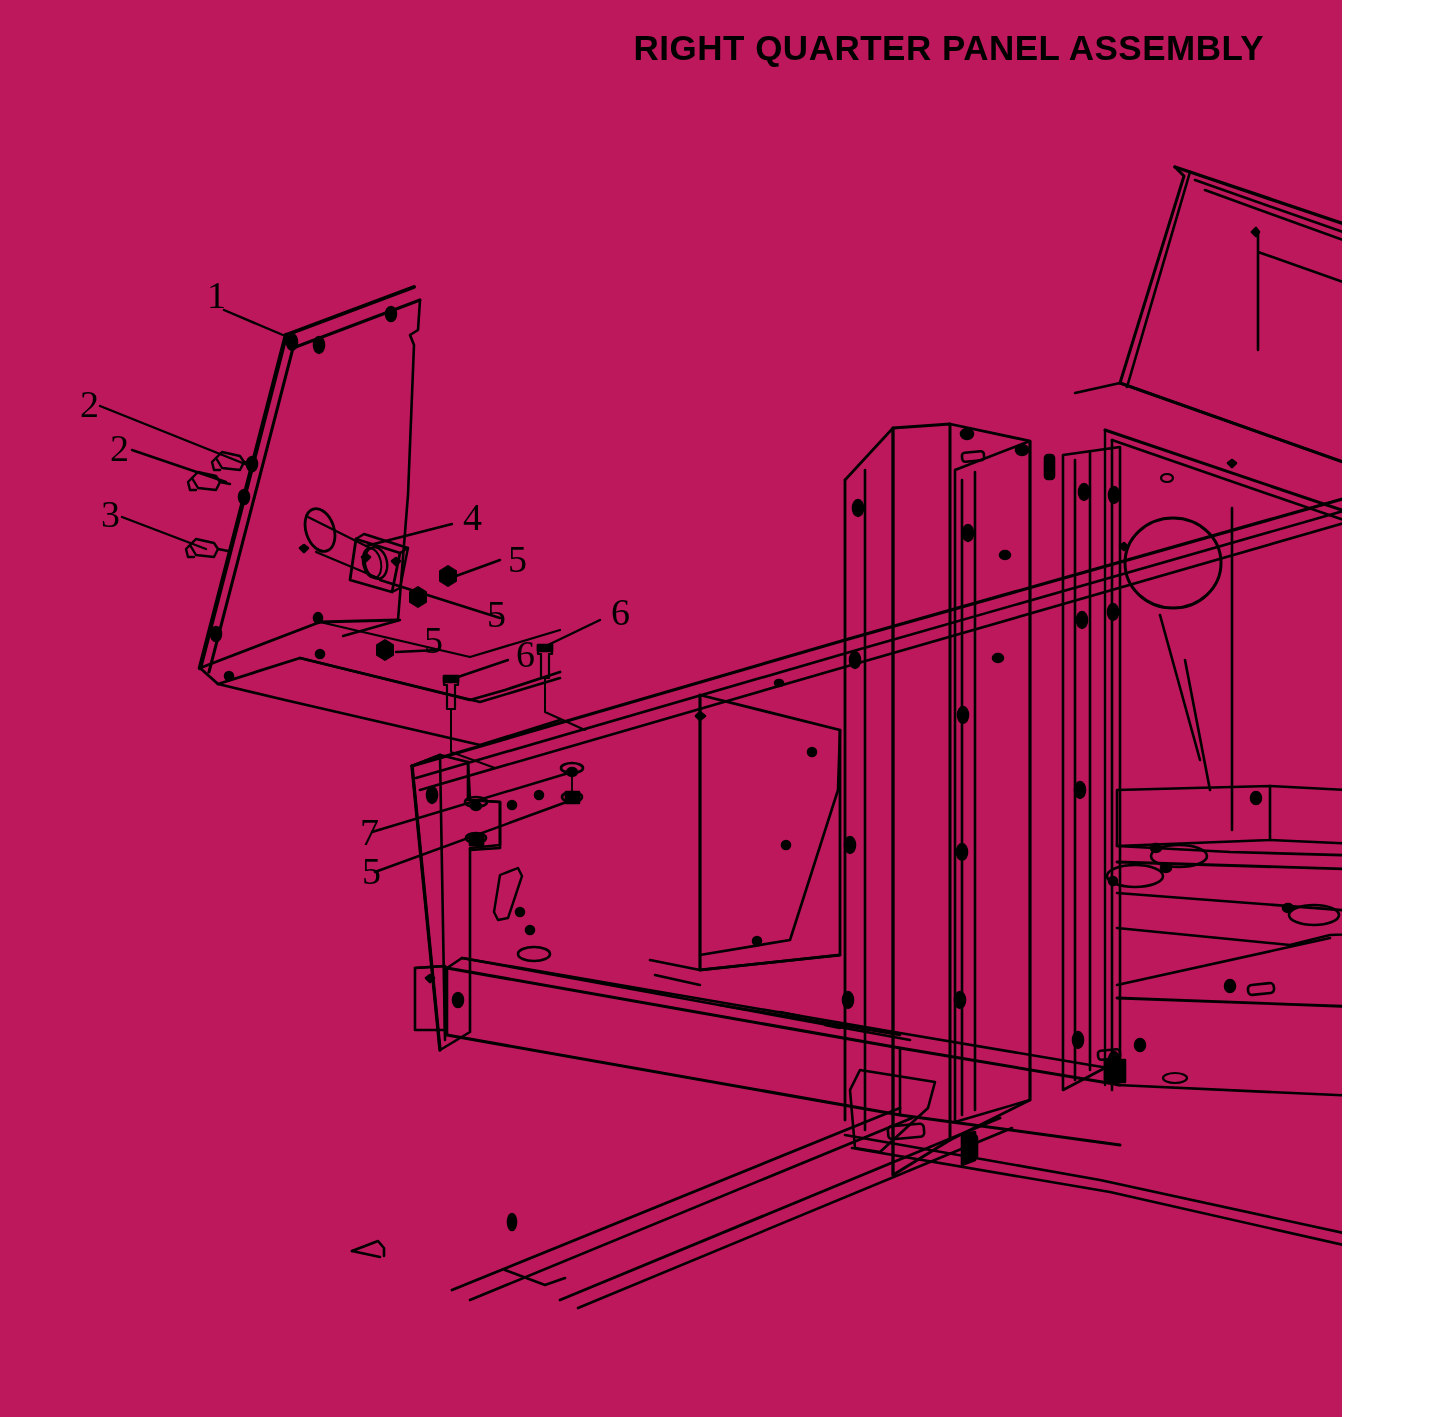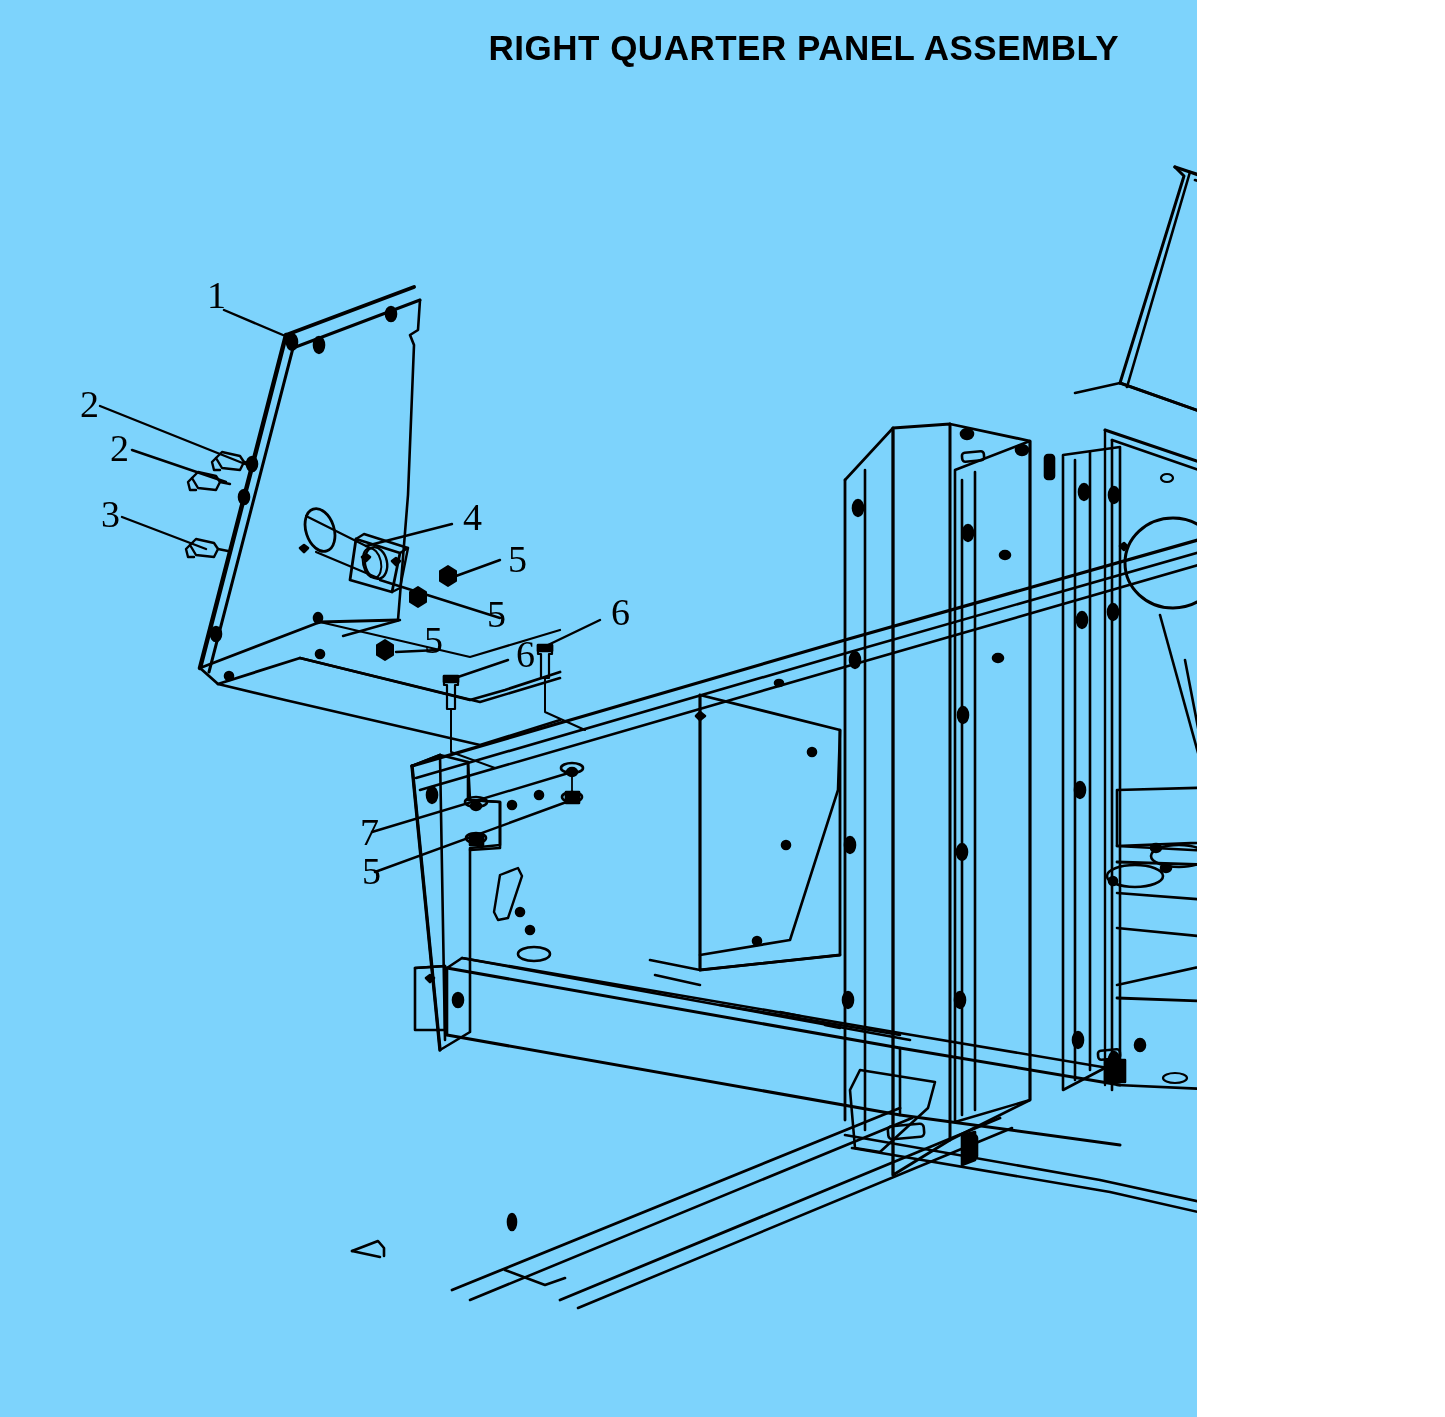--- a/index.html
+++ b/index.html
@@ -5,23 +5,23 @@
   html, body {
     margin: 0;
     padding: 0;
     background: #ffffff;
   }
   body {
     font-family: "Liberation Sans", sans-serif;
   }
   #page {
     position: relative;
-    width: 1197px;
+    width: 1342px;
     height: 1417px;
-    background: #7dd3fc;
+    background: #be185d;
     overflow: hidden;
   }
   #diagram-title {
     position: absolute;
     right: 78px;
     top: 28px;
     font-family: "Liberation Sans", sans-serif;
     font-weight: bold;
     font-size: 35px;
     letter-spacing: 0.5px;

